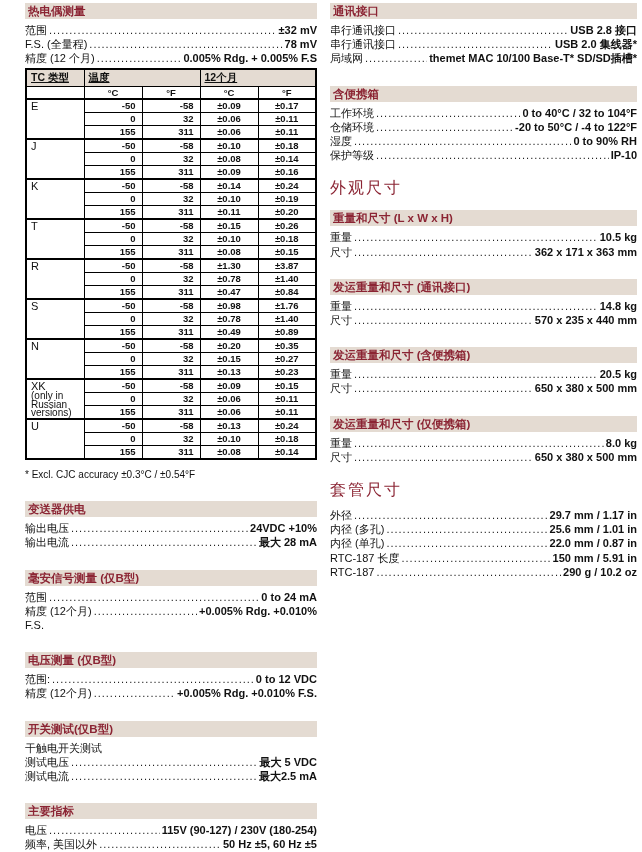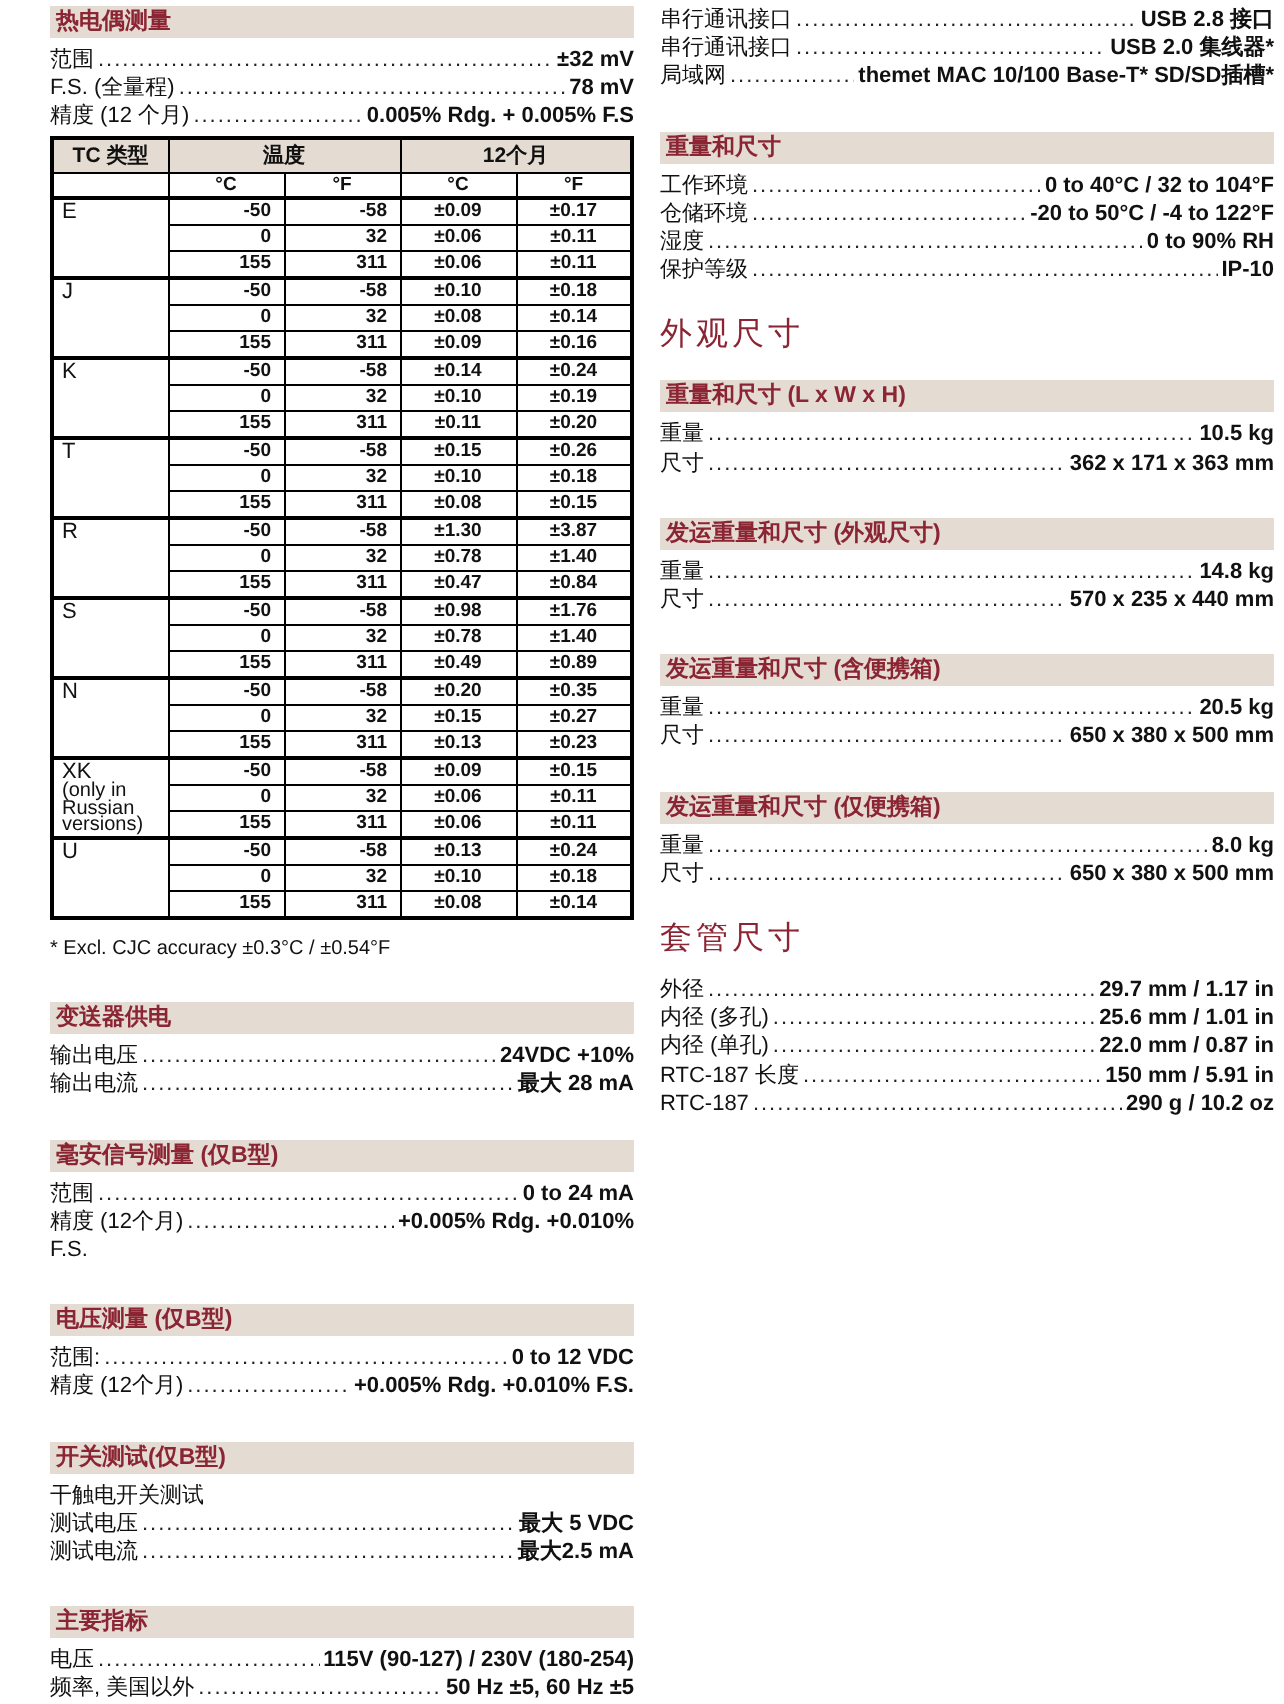--- a/index.html
+++ b/index.html
@@ -34,21 +34,21 @@
     content:"....................................................................................................................................";
     letter-spacing:1px;font-size:11px;
   }
   .spec-value{white-space:nowrap;font-weight:600;}
   .spec-wrap{font-size:11px;line-height:14.2px;}
 
   .footnote{font-size:10px;line-height:12px;margin-top:9px;}
 
   table.tc-table{width:100%;border-collapse:collapse;border:2px solid #000;margin-top:2px;table-layout:fixed;}
   table.tc-table td{border:1px solid #000;overflow:hidden;}
-  table.tc-table tr.h1 td{background:var(--bar-bg);font-weight:bold;font-size:10.5px;text-align:center;padding:1px 4px;height:14px;}
+  table.tc-table tr.h1 td{background:var(--bar-bg);font-weight:bold;font-size:10.5px;text-align:left;padding:1px 4px;height:14px;text-decoration:underline;}
   table.tc-table tr.h2 td{font-weight:bold;font-size:9.5px;text-align:center;padding:0;height:13px;}
   table.tc-table tbody td{font-size:9.5px;height:12.8px;line-height:12px;padding:0 6px;}
   table.tc-table td.type-cell{vertical-align:top;font-size:11px;padding:0 4px;font-weight:normal;}
   table.tc-table .type-note{font-size:10px;line-height:8.5px;font-weight:normal;}
   table.tc-table td.temp{text-align:right;font-weight:bold;}
   table.tc-table td.acc{text-align:center;font-weight:bold;}
   table.tc-table tr.group-start td{border-top:2px solid #000;}
 </style>
 </head>
 <body>
@@ -339,36 +339,37 @@
         <span class="spec-dots"></span>
         <span class="spec-value">50 Hz ±5, 60 Hz ±5</span>
       </div>
       <div class="spec-row">
         <span class="spec-label">频率, 美国</span>
         <span class="spec-dots"></span>
         <span class="spec-value">60 Hz ±5</span>
       </div>
     </div>
   <div class="col col-right">
+      <div class="bar">通讯接口</div>
       <div class="spec-row">
         <span class="spec-label">串行通讯接口</span>
         <span class="spec-dots"></span>
         <span class="spec-value">USB 2.8 接口</span>
       </div>
       <div class="spec-row">
         <span class="spec-label">串行通讯接口</span>
         <span class="spec-dots"></span>
         <span class="spec-value">USB 2.0 集线器*</span>
       </div>
       <div class="spec-row">
         <span class="spec-label">局域网</span>
         <span class="spec-dots"></span>
         <span class="spec-value">themet MAC 10/100 Base-T* SD/SD插槽*</span>
       </div>
-      <div class="bar">重量和尺寸</div>
+      <div class="bar">含便携箱</div>
       <div class="spec-row">
         <span class="spec-label">工作环境</span>
         <span class="spec-dots"></span>
         <span class="spec-value">0 to 40°C / 32 to 104°F</span>
       </div>
       <div class="spec-row">
         <span class="spec-label">仓储环境</span>
         <span class="spec-dots"></span>
         <span class="spec-value">-20 to 50°C / -4 to 122°F</span>
       </div>
@@ -387,21 +388,21 @@
       <div class="spec-row">
         <span class="spec-label">重量</span>
         <span class="spec-dots"></span>
         <span class="spec-value">10.5 kg</span>
       </div>
       <div class="spec-row">
         <span class="spec-label">尺寸</span>
         <span class="spec-dots"></span>
         <span class="spec-value">362 x 171 x 363 mm</span>
       </div>
-      <div class="bar">发运重量和尺寸 (外观尺寸)</div>
+      <div class="bar">发运重量和尺寸 (通讯接口)</div>
       <div class="spec-row">
         <span class="spec-label">重量</span>
         <span class="spec-dots"></span>
         <span class="spec-value">14.8 kg</span>
       </div>
       <div class="spec-row">
         <span class="spec-label">尺寸</span>
         <span class="spec-dots"></span>
         <span class="spec-value">570 x 235 x 440 mm</span>
       </div>

